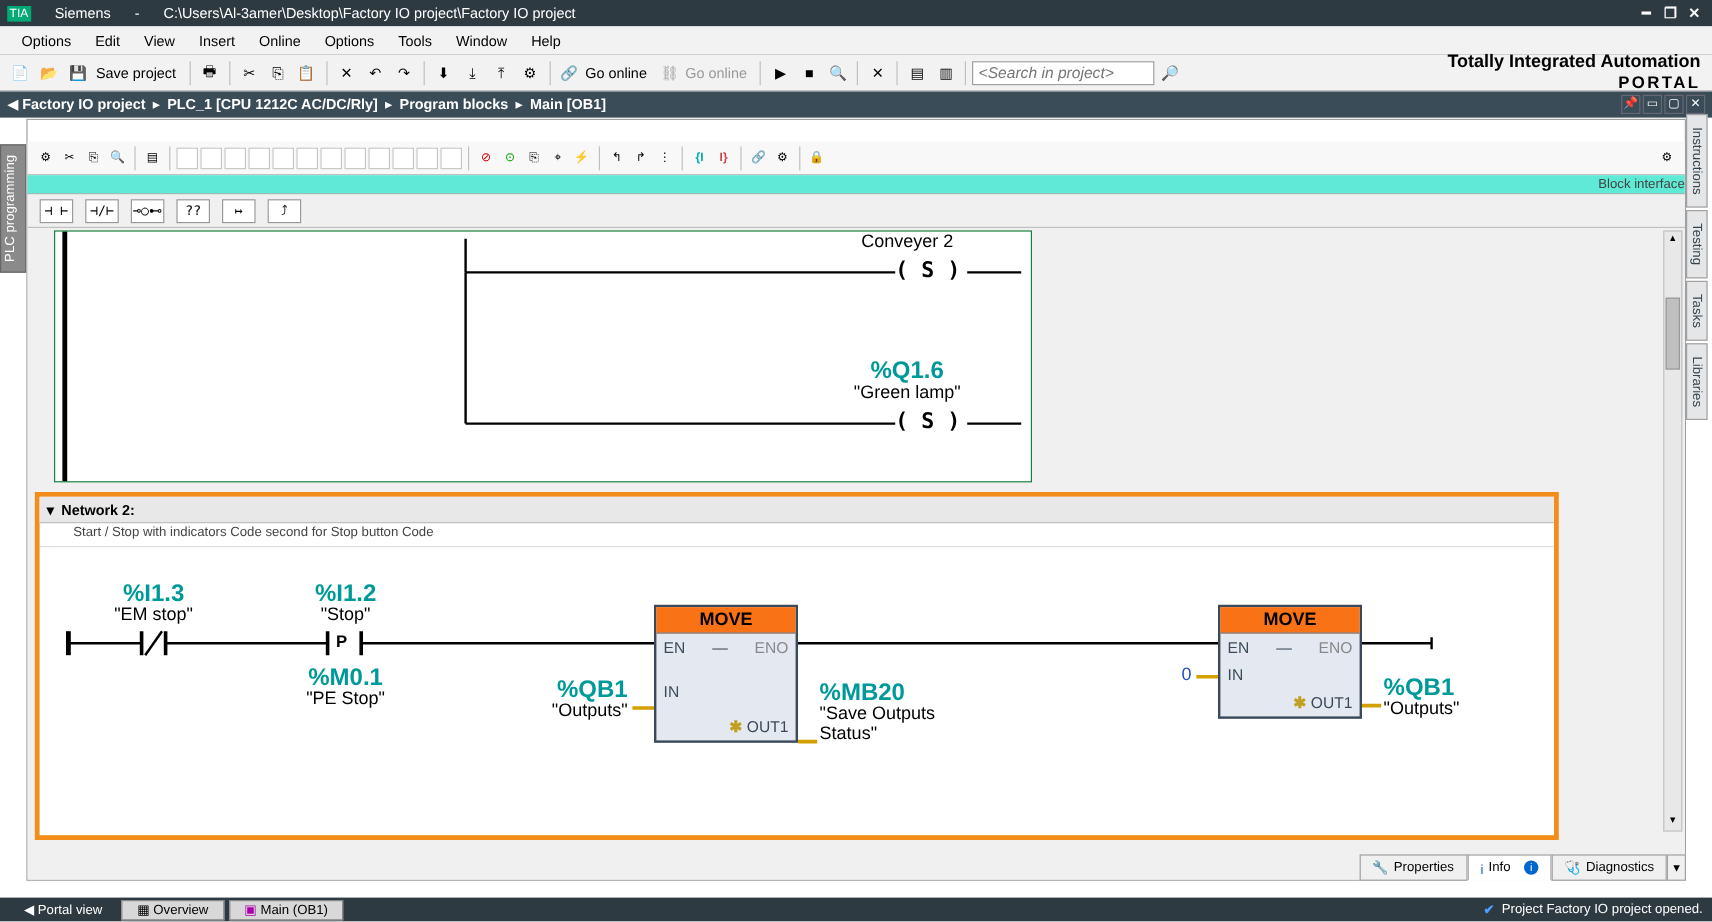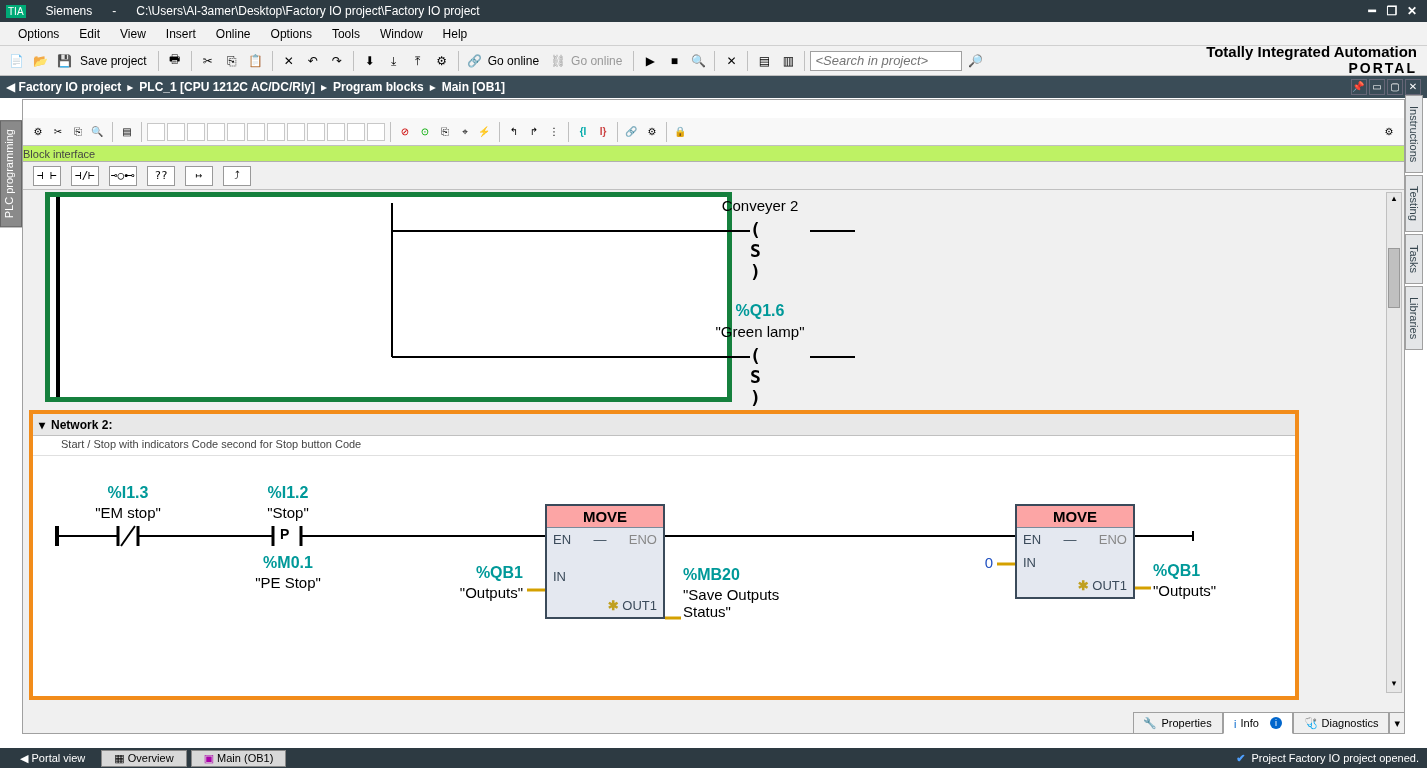--- a/index.html
+++ b/index.html
@@ -37,49 +37,49 @@
 .side-tab-right .rt { background: #e4e6e8; color: #36464f; writing-mode: vertical-rl; font-size: 11px; padding: 10px 2px; border: 1px solid #a0a0a0; margin-bottom: 2px; text-align: center; cursor: pointer; }
 
 
 .main { position: absolute; left: 22px; right: 22px; top: 99px; bottom: 34px; background: #fff; border: 1px solid #a0a0a0; display: flex; flex-direction: column; }
 
 
 .inner-tb { height: 28px; background: #f8f8f8; border-bottom: 1px solid #c0c0c0; display: flex; align-items: center; padding: 0 6px; gap: 2px; margin-top: 18px; }
 .inner-tb .icon { width: 18px; height: 18px; display: inline-block; border: 1px solid #c8c8c8; background: #fff; cursor: pointer; }
 .inner-tb .icon-plain { width: 18px; height: 18px; display: inline-block; cursor: pointer; text-align: center; font-size: 10px; line-height: 18px; }
 
-.block-interface { height: 16px; background: #bef264; text-align: left; font-size: 11px; color: #444; border-bottom: 1px solid #b0b0b0; line-height: 16px; }
+.block-interface { height: 16px; background: #5eead4; text-align: right; font-size: 11px; color: #444; border-bottom: 1px solid #b0b0b0; line-height: 16px; }
 
 
 .lad-tb { height: 28px; background: #f0f0f0; border-bottom: 1px solid #c0c0c0; display: flex; align-items: center; padding: 0 10px; gap: 10px; }
 .lad-tb .lad-btn { width: 28px; height: 20px; border: 1px solid #999; background: #fff; display: inline-flex; align-items: center; justify-content: center; font-family: monospace; font-size: 11px; cursor: pointer; }
 
 
 .canvas { flex: 1; background: #f0f0f0; position: relative; overflow: hidden; }
 .scrollbar-v { position: absolute; right: 2px; top: 2px; bottom: 40px; width: 16px; background: #e8e8e8; border: 1px solid #c0c0c0; }
 .scrollbar-v .thumb { position: absolute; left: 1px; right: 1px; top: 55px; height: 60px; background: #c0c0c0; border: 1px solid #999; }
 .zoom-row { position: absolute; right: 22px; bottom: 2px; display: flex; align-items: center; gap: 4px; }
 .zoom-row select { font-size: 11px; border: 1px solid #999; }
 
 
-.net1 { position: absolute; left: 22px; top: 2px; width: 687px; height: 210px; background: #fff; border: 5px solid #15803d; }
+.net1 { position: absolute; left: 22px; top: 2px; width: 815px; height: 210px; background: #fff; border: 1px solid #15803d; }
 .rail { position: absolute; left: 6px; top: 0; bottom: 0; width: 4px; background: #000; }
 
 
 .net2-wrap { position: absolute; left: 6px; top: 220px; width: 1270px; height: 290px; border: 4px solid #f28c1a; background: #fff; }
 .net2-head { height: 22px; background: #e8e8e8; border-bottom: 1px solid #c0c0c0; display: flex; align-items: center; padding: 0 6px; font-weight: bold; font-size: 12px; }
 .net2-desc { height: 20px; border-bottom: 1px solid #e0e0e0; padding: 2px 28px; font-size: 11px; color: #444; }
 
 
-.addr { color: #009999; font-weight: bold; font-size: 16px; text-align: center; }
+.addr { color: #009999; font-weight: bold; font-size: 20px; text-align: center; }
 .tag { color: #000; font-size: 15px; text-align: center; }
 
 
 .box { position: absolute; width: 120px; background: #e4e8f0; border: 2px solid #3a4a5a; }
-.box .head { background: #fca5a5; text-align: center; font-weight: bold; padding: 2px 0; border-bottom: 1px solid #7a8a9a; font-size: 15px; }
+.box .head { background: #f97316; text-align: center; font-weight: bold; padding: 2px 0; border-bottom: 1px solid #7a8a9a; font-size: 15px; }
 .box .row { display: flex; justify-content: space-between; padding: 4px 6px; font-size: 13px; color: #3a4a5a; }
 .box .row .r { color: #888; }
 .star { color: #c0a020; font-weight: bold; }
 
 
 .prop-bar { position: absolute; right: 22px; bottom: 34px; height: 22px; display: flex; }
 .prop-tab { border: 1px solid #a0a0a0; background: #f0f0f0; padding: 2px 10px; font-size: 11px; display: flex; align-items: center; gap: 4px; cursor: pointer; }
 .prop-tab.active { background: #fff; border-bottom-color: #fff; }
 
 

